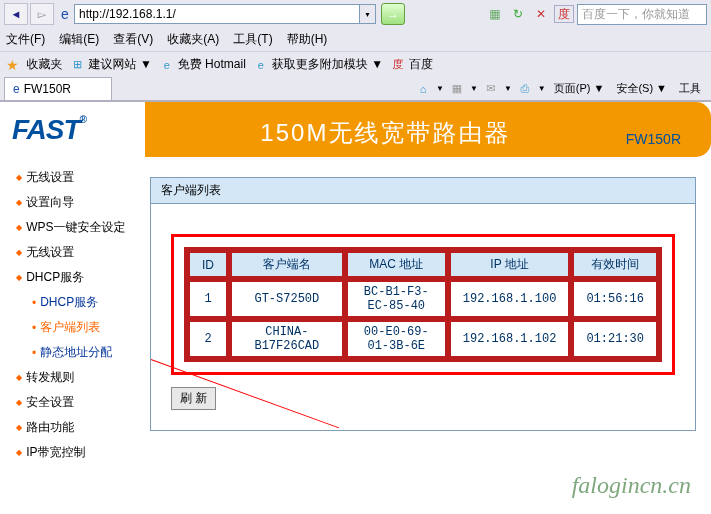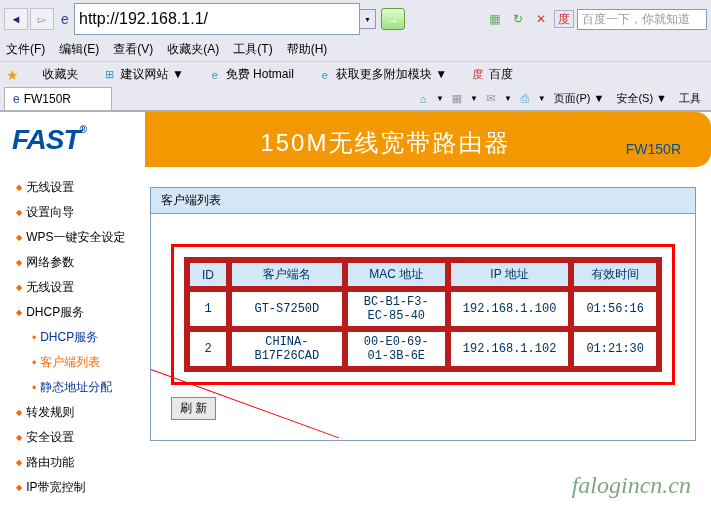--- a/index.html
+++ b/index.html
@@ -3,31 +3,31 @@
 <meta charset="utf-8">
 <style>
 * { margin: 0; padding: 0; box-sizing: border-box; }
 body { font-family: "SimSun", Arial, sans-serif; font-size: 12px; background: #fff; width: 711px; }
 .browser-toolbar { background: #e8e8f0; border-bottom: 1px solid #b0b0c0; }
 .nav-row { display: flex; align-items: center; padding: 3px 4px; gap: 2px; }
 .nav-btn { width: 24px; height: 22px; background: #f0f0f5; border: 1px solid #c0c0d0; display: flex; align-items: center; justify-content: center; font-size: 11px; color: #888; }
 .nav-btn.active { color: #228; }
 .url-wrap { display: flex; align-items: center; flex: 1; max-width: 320px; }
 .url-icon { width: 18px; height: 18px; display: flex; align-items: center; justify-content: center; color: #1a4fb0; font-size: 14px; }
-.url-bar { flex: 1; border: 1px solid #7f9db9; padding: 2px 4px; font-size: 16px; height: 32px; background: #fff; }
+.url-bar { flex: 1; border: 1px solid #7f9db9; padding: 2px 4px; font-size: 12px; height: 20px; background: #fff; }
 .url-drop { width: 16px; height: 20px; border: 1px solid #7f9db9; border-left: none; background: #e8e8f0; display: flex; align-items: center; justify-content: center; font-size: 8px; }
 .go-btn { width: 24px; height: 22px; background: linear-gradient(#e0ffd0, #a0e080); border: 1px solid #60a040; border-radius: 3px; margin-left: 3px; color: #fff; display: flex; align-items: center; justify-content: center; }
 .toolbar-right { display: flex; gap: 3px; margin-left: auto; align-items: center; }
 .tb-ico { width: 20px; height: 18px; display: flex; align-items: center; justify-content: center; font-size: 12px; }
 .search-box { border: 1px solid #7f9db9; padding: 2px 4px; font-size: 12px; height: 21px; width: 130px; background: #fff; color: #999; }
 .menu-row { display: flex; padding: 3px 6px; gap: 14px; font-size: 12px; }
 .menu-item { color: #000; }
 .fav-row { display: flex; align-items: center; padding: 4px 6px; gap: 8px; background: #e8e8f0; border-top: 1px solid #d0d0e0; }
 .fav-star { color: #f0a020; font-size: 14px; }
-.fav-item { display: flex; align-items: center; gap: 4px; font-size: 12px; color: #000; margin-left: 16px; }
+.fav-item { display: flex; align-items: center; gap: 4px; font-size: 12px; color: #000; }
 .fav-ico { width: 14px; height: 14px; display: inline-flex; align-items: center; justify-content: center; font-size: 11px; }
 .tab-row { display: flex; align-items: center; padding: 0 4px; background: #e8e8f0; border-bottom: 1px solid #b0b0c0; }
 .tab { display: flex; align-items: center; gap: 4px; padding: 4px 40px 4px 8px; background: #fff; border: 1px solid #b0b0c0; border-bottom: none; font-size: 12px; }
 .tab-ico { color: #1a4fb0; font-size: 12px; }
 .page-tools { margin-left: auto; display: flex; gap: 4px; align-items: center; padding: 2px; font-size: 11px; }
 .pt-ico { width: 18px; height: 16px; display: flex; align-items: center; justify-content: center; }
 .pt-item { padding: 2px 4px; color: #000; }
 .banner { background: #f39800; color: #fff; display: flex; align-items: flex-end; height: 55px; position: relative; border-radius: 15px; }
 .logo-area { background: #fff; width: 145px; height: 55px; display: flex; align-items: center; padding-left: 12px; }
 .logo-text { font-family: Arial; font-weight: bold; font-size: 28px; color: #0050a0; font-style: italic; letter-spacing: -1px; }
@@ -133,21 +133,20 @@
   </div>
   <div class="banner-title">150M无线宽带路由器</div>
   <div class="banner-model">FW150R</div>
 </div>
 
 <div class="main-area">
   <div class="sidebar">
     <div class="side-item">无线设置</div>
     <div class="side-item">设置向导</div>
     <div class="side-item">WPS一键安全设定</div>
-    <div class="side-item">网络参数</div>
     <div class="side-item">无线设置</div>
     <div class="side-item">DHCP服务</div>
     <div class="side-sub">DHCP服务</div>
     <div class="side-sub current">客户端列表</div>
     <div class="side-sub">静态地址分配</div>
     <div class="side-item">转发规则</div>
     <div class="side-item">安全设置</div>
     <div class="side-item">路由功能</div>
     <div class="side-item">IP带宽控制</div>
 

